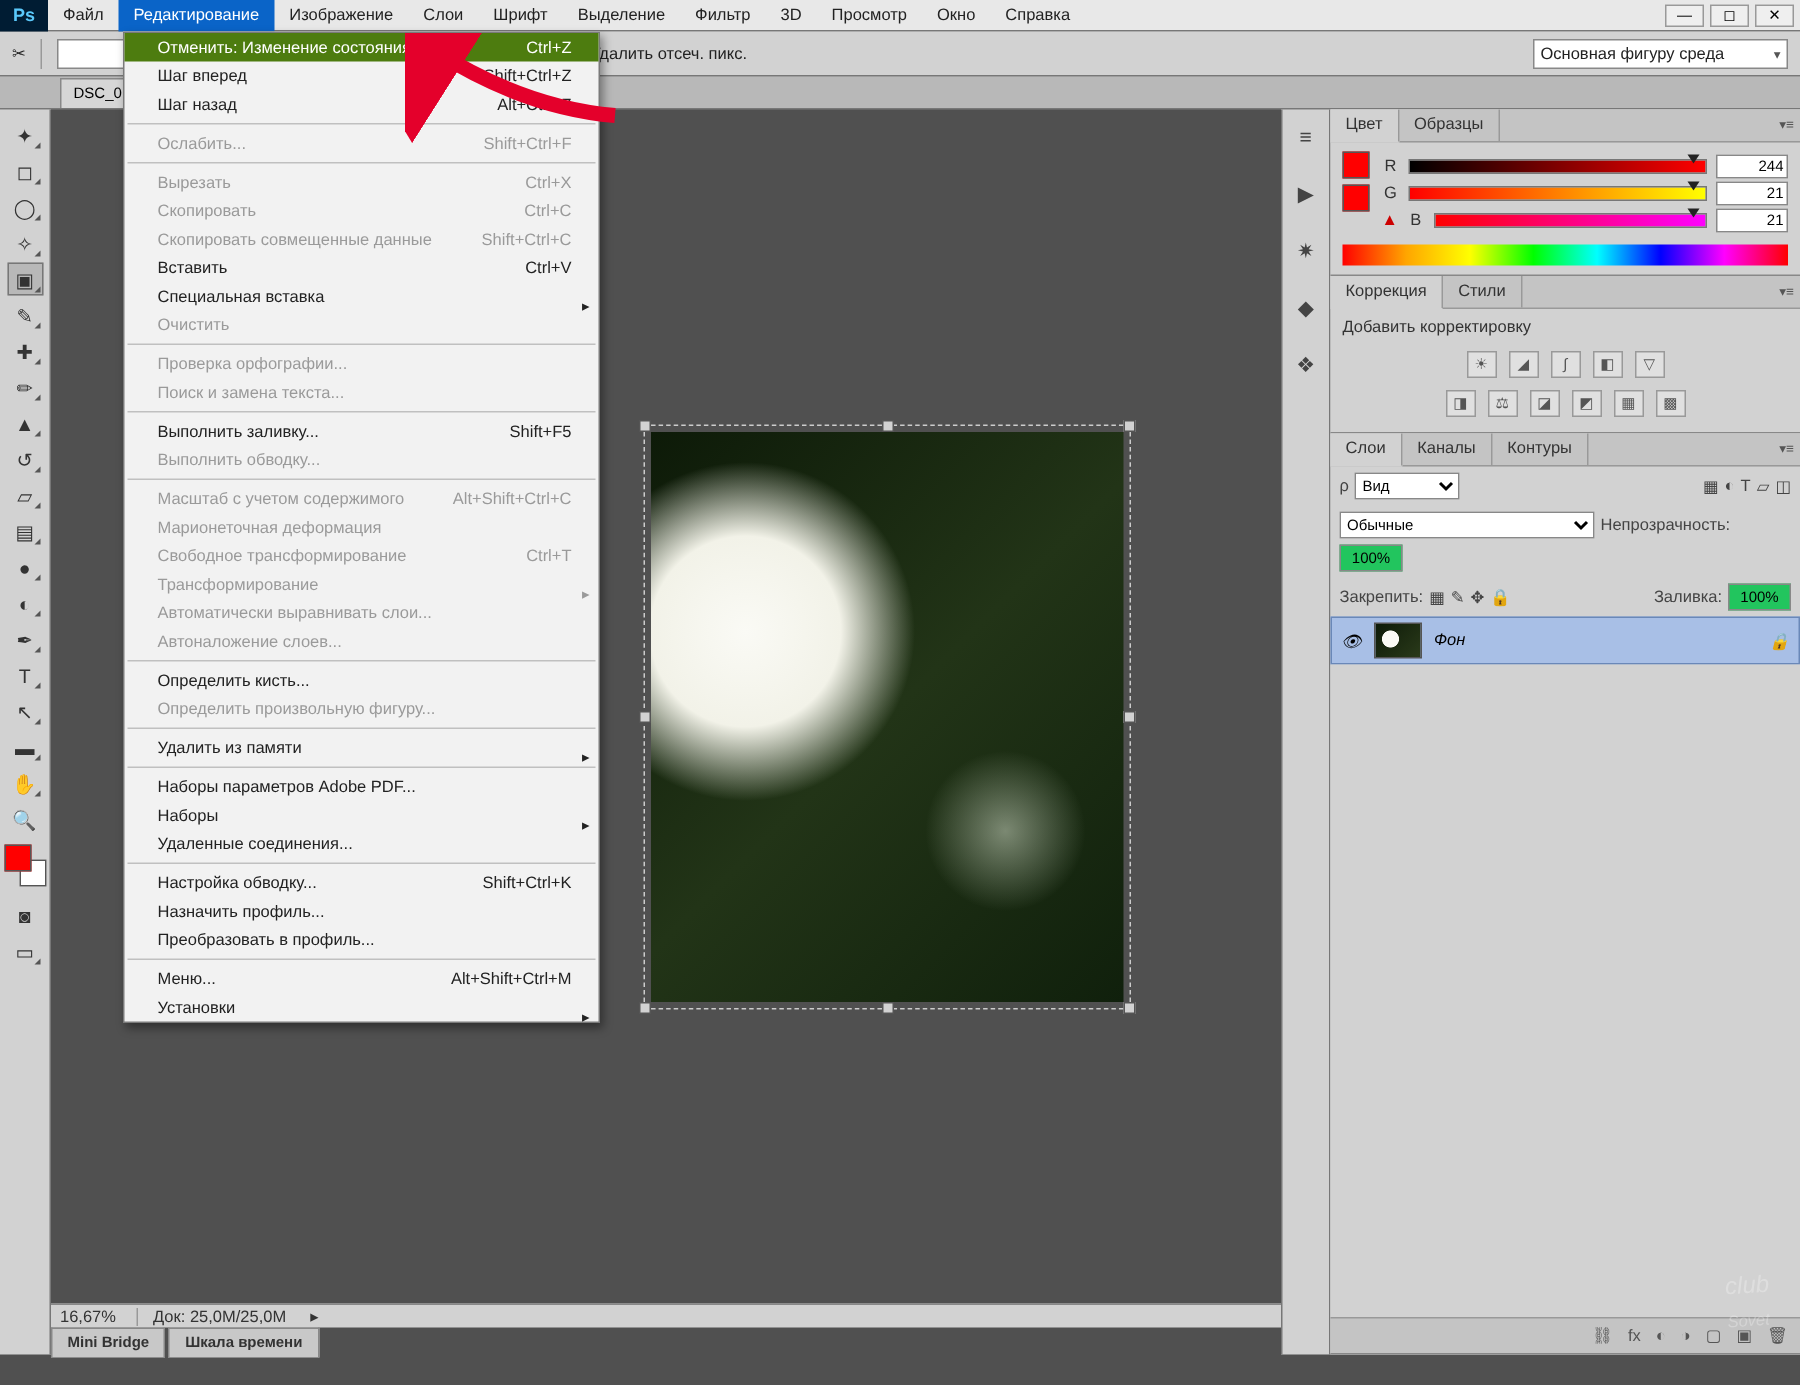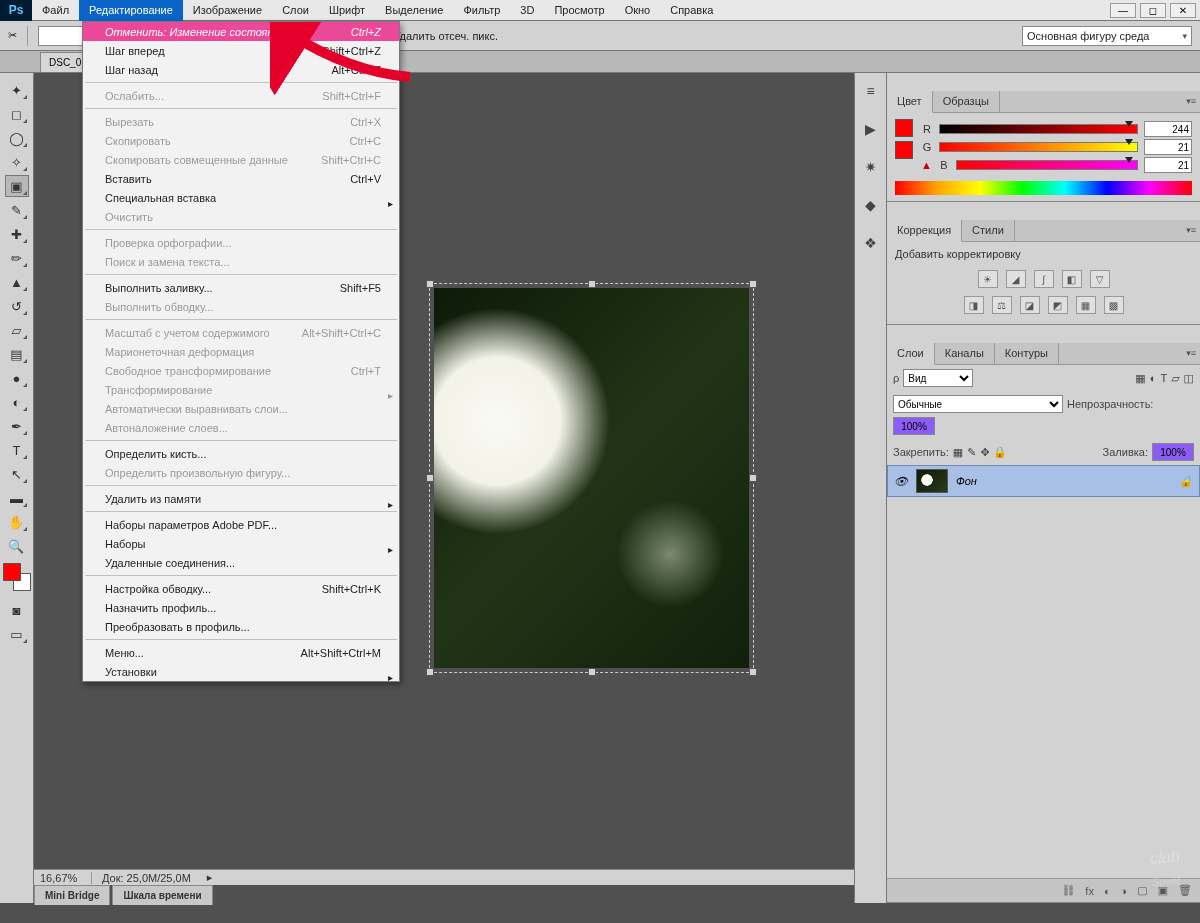--- a/index.html
+++ b/index.html
@@ -43,51 +43,51 @@
 .marquee .h { position:absolute; width:8px; height:8px; background:#d2d2d2; border:1px solid #555;}
 .h.tl{top:-4px;left:-4px}.h.tr{top:-4px;right:-4px}.h.bl{bottom:-4px;left:-4px}.h.br{bottom:-4px;right:-4px}
 .h.tm{top:-4px;left:calc(50% - 4px)}.h.bm{bottom:-4px;left:calc(50% - 4px)}
 .h.ml{left:-4px;top:calc(50% - 4px)}.h.mr{right:-4px;top:calc(50% - 4px)}
 
 .ricon-strip { width:32px; background:#d2d2d2; border-left:1px solid #777; display:flex; flex-direction:column; align-items:center; padding-top:8px; gap:18px;}
 .ricon-strip .ri { width:20px; height:20px; color:#444; font-size:14px; display:flex; align-items:center; justify-content:center;}
 
 .rpanels { width:314px; background:#d2d2d2; display:flex; flex-direction:column; border-left:1px solid #777;}
 .panel { border-bottom:1px solid #888; background:#d2d2d2;}
-.ptabs { height:22px; background:#c4c4c4; display:flex; border-bottom:1px solid #999; position:relative;margin-top:18px;}
+.ptabs { height:22px; background:#c4c4c4; display:flex; border-bottom:1px solid #999; position:relative;}
 .ptab { padding:0 10px; line-height:21px; font-size:11px; color:#333; border-right:1px solid #999;}
 .ptab.active { background:#d2d2d2; border-bottom:1px solid #d2d2d2; margin-bottom:-1px;}
 .ptabs .menu-tri { position:absolute; right:4px; top:5px; font-size:9px; color:#555;}
 .pbody { padding:6px 8px; font-size:11px; color:#333;}
 
 .swatch { width:18px; height:18px; background:#f00; border:1px solid #555;}
 .slider-row { display:flex; align-items:center; gap:6px; margin:2px 0;}
 .slider-row .lab { width:12px; text-align:center;}
 .slider-row .grad { flex:1; height:10px; border:1px solid #777; position:relative;}
 .slider-row .grad::after{content:""; position:absolute; right:4px; top:-4px; width:0;height:0;border-left:4px solid transparent;border-right:4px solid transparent;border-top:6px solid #222;}
 .slider-row input { width:48px; height:16px; font-size:10px; text-align:right; border:1px solid #888; padding-right:2px;}
 .spectrum { height:14px; margin-top:6px; background:linear-gradient(90deg,red,orange,yellow,lime,cyan,blue,magenta,red);}
 
 .adj-grid { display:flex; flex-wrap:wrap; gap:8px; justify-content:center; padding:4px 0;}
 .adj-grid .ai { width:20px; height:18px; background:#e0e0e0; border:1px solid #999; font-size:10px; color:#555; display:flex; align-items:center; justify-content:center;}
 
 .lyr-opts { display:flex; gap:4px; align-items:center; padding:4px 6px; flex-wrap:wrap; font-size:10px; color:#444;}
 .lyr-opts .sel { height:18px; font-size:10px; border:1px solid #888; background:#fff;}
-.lyr-opts .small-inp { width:42px; height:18px; font-size:10px; border:1px solid #888; background:#8b5cf6; text-align:center;}
+.lyr-opts .small-inp { width:42px; height:18px; font-size:10px; border:1px solid #888; background:#22c55e; text-align:center;}
 .layer-row { display:flex; align-items:center; height:32px; background:#a8bfe6; border:1px solid #6a88b8; padding:0 6px; gap:8px; font-size:11px; font-style:italic;}
 .layer-row .eye { width:14px;}
 .layer-row .thumb { width:32px; height:24px; background:linear-gradient(135deg,#0d1a08,#2a3a1a); border:1px solid #555; position:relative;}
 .layer-row .thumb::after{content:"";position:absolute;left:3px;top:3px;width:14px;height:14px;background:radial-gradient(circle,#fafaf5 55%, transparent 60%);border-radius:50%;}
 .layer-row .lock { margin-left:auto; font-size:11px;}
 .layers-empty { flex:1; background:#d2d2d2;}
 .layers-footer { height:24px; background:#c4c4c4; border-top:1px solid #999; display:flex; align-items:center; justify-content:flex-end; gap:10px; padding:0 8px; color:#555;}
 
 .dropdown { position:absolute; top:21px; left:82px; width:318px; background:#f2f2f2; border:1px solid #7a7a7a; box-shadow:2px 3px 6px rgba(0,0,0,0.4); z-index:50;}
 .dropdown .mi { display:flex; align-items:center; height:19px; padding:0 18px 0 22px; color:#222; position:relative;}
-.dropdown .mi.sel { background:#ec4899; color:#fff;font-style:italic;}
+.dropdown .mi.sel { background:#4d7c0f; color:#fff;}
 .dropdown .mi.dis { color:#9a9a9a;}
 .dropdown .mi .sc { margin-left:auto; font-size:11px;}
 .dropdown .mi .sub::after { content:"▸"; position:absolute; right:6px; font-size:10px;}
 .dropdown hr { border:none; border-top:1px solid #c0c0c0; margin:3px 2px;}
 
 .red-arrow { position:absolute; top:22px; left:270px; z-index:60; pointer-events:none;}
 
 .statusbar { position:absolute; left:34px; right:346px; bottom:38px; height:16px; background:#d2d2d2; border-top:1px solid #888; display:flex; align-items:center; font-size:10px; color:#333;}
 .statusbar .zoom { width:58px; padding-left:6px; border-right:1px solid #999;}
 .statusbar .docinfo { padding:0 10px;}

